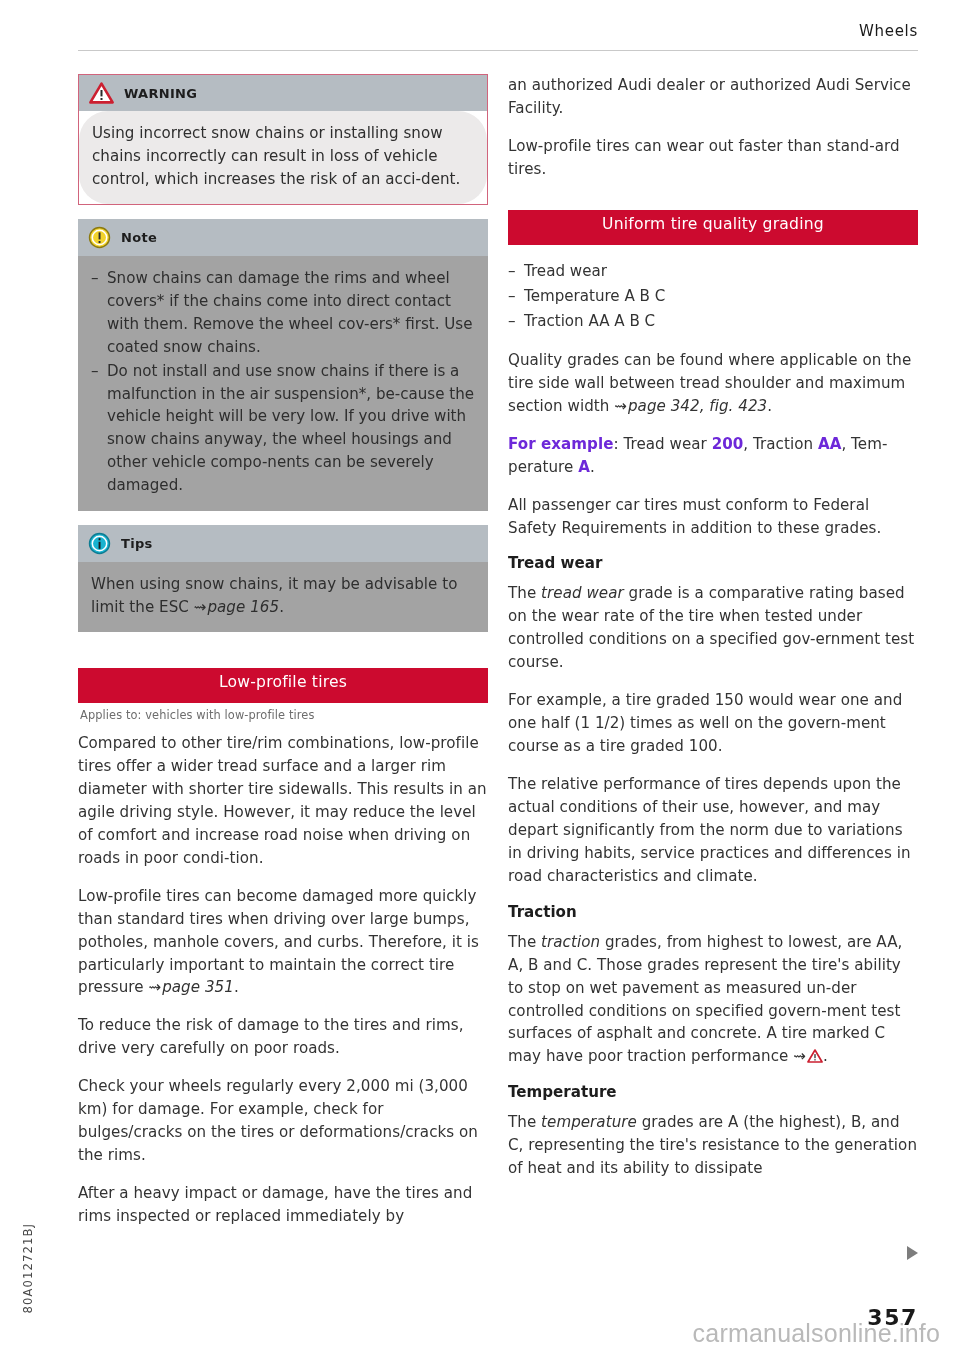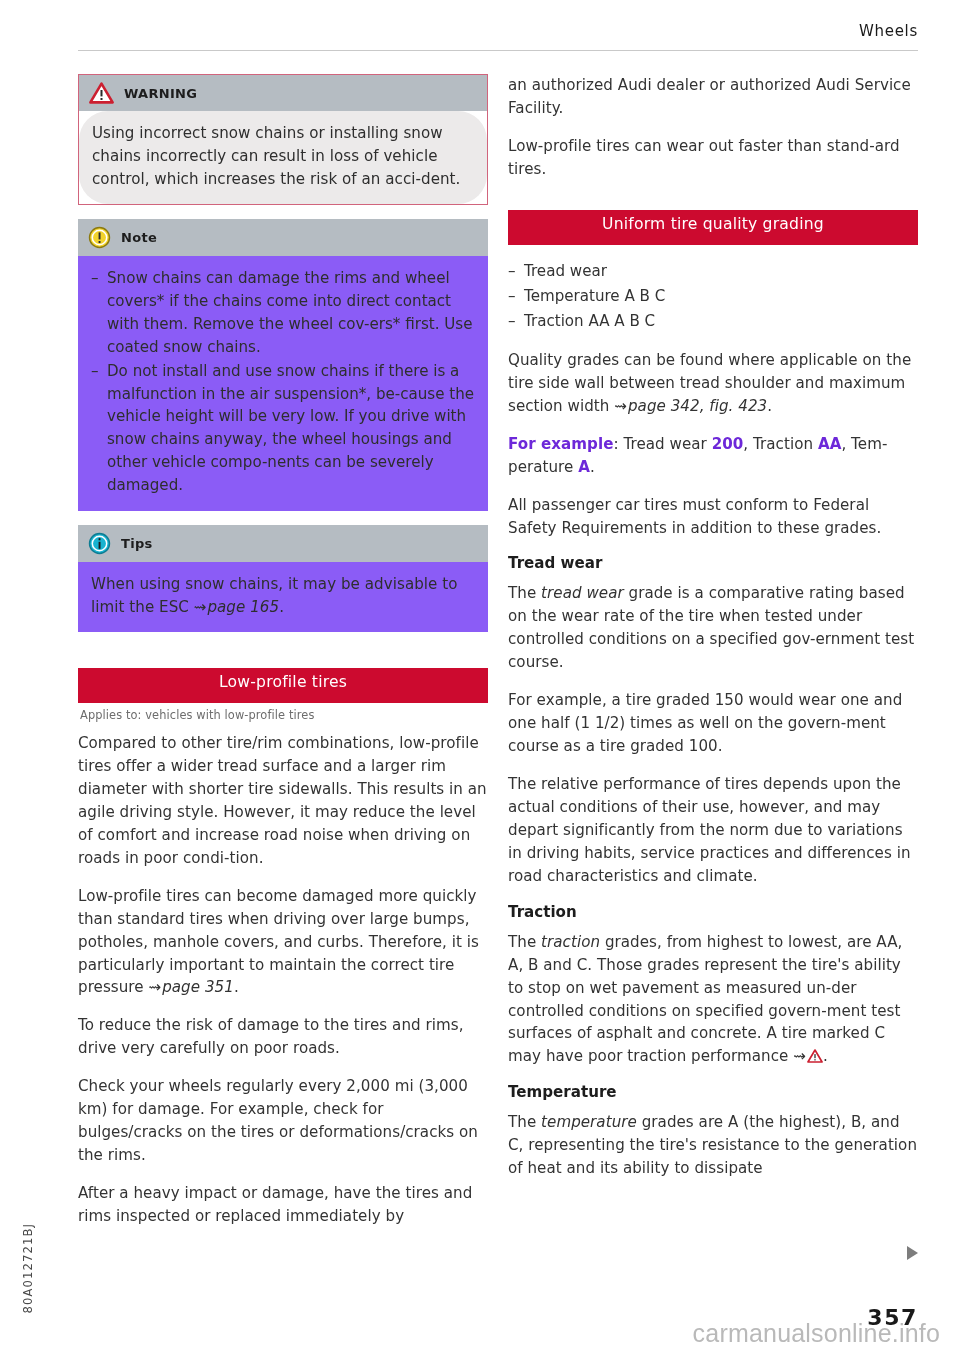--- a/index.html
+++ b/index.html
@@ -78,21 +78,21 @@
     background: #b5bcc2;
     padding: 7px 11px 7px 10px;
   }
   .callout .cal-title {
     font-size: 13px;
     font-weight: bold;
     color: #1d1d1d;
     letter-spacing: 0.3px;
   }
   .callout .cal-body {
-    background: #8b5cf6;
+    background: #a3a3a3;
     padding: 11px 13px 13px 13px;
   }
   .callout .cal-body p {
     margin: 0;
     font-size: 15.1px;
     line-height: 1.52;
     color: #2e2e2e;
   }
 
   .callout.warning {

